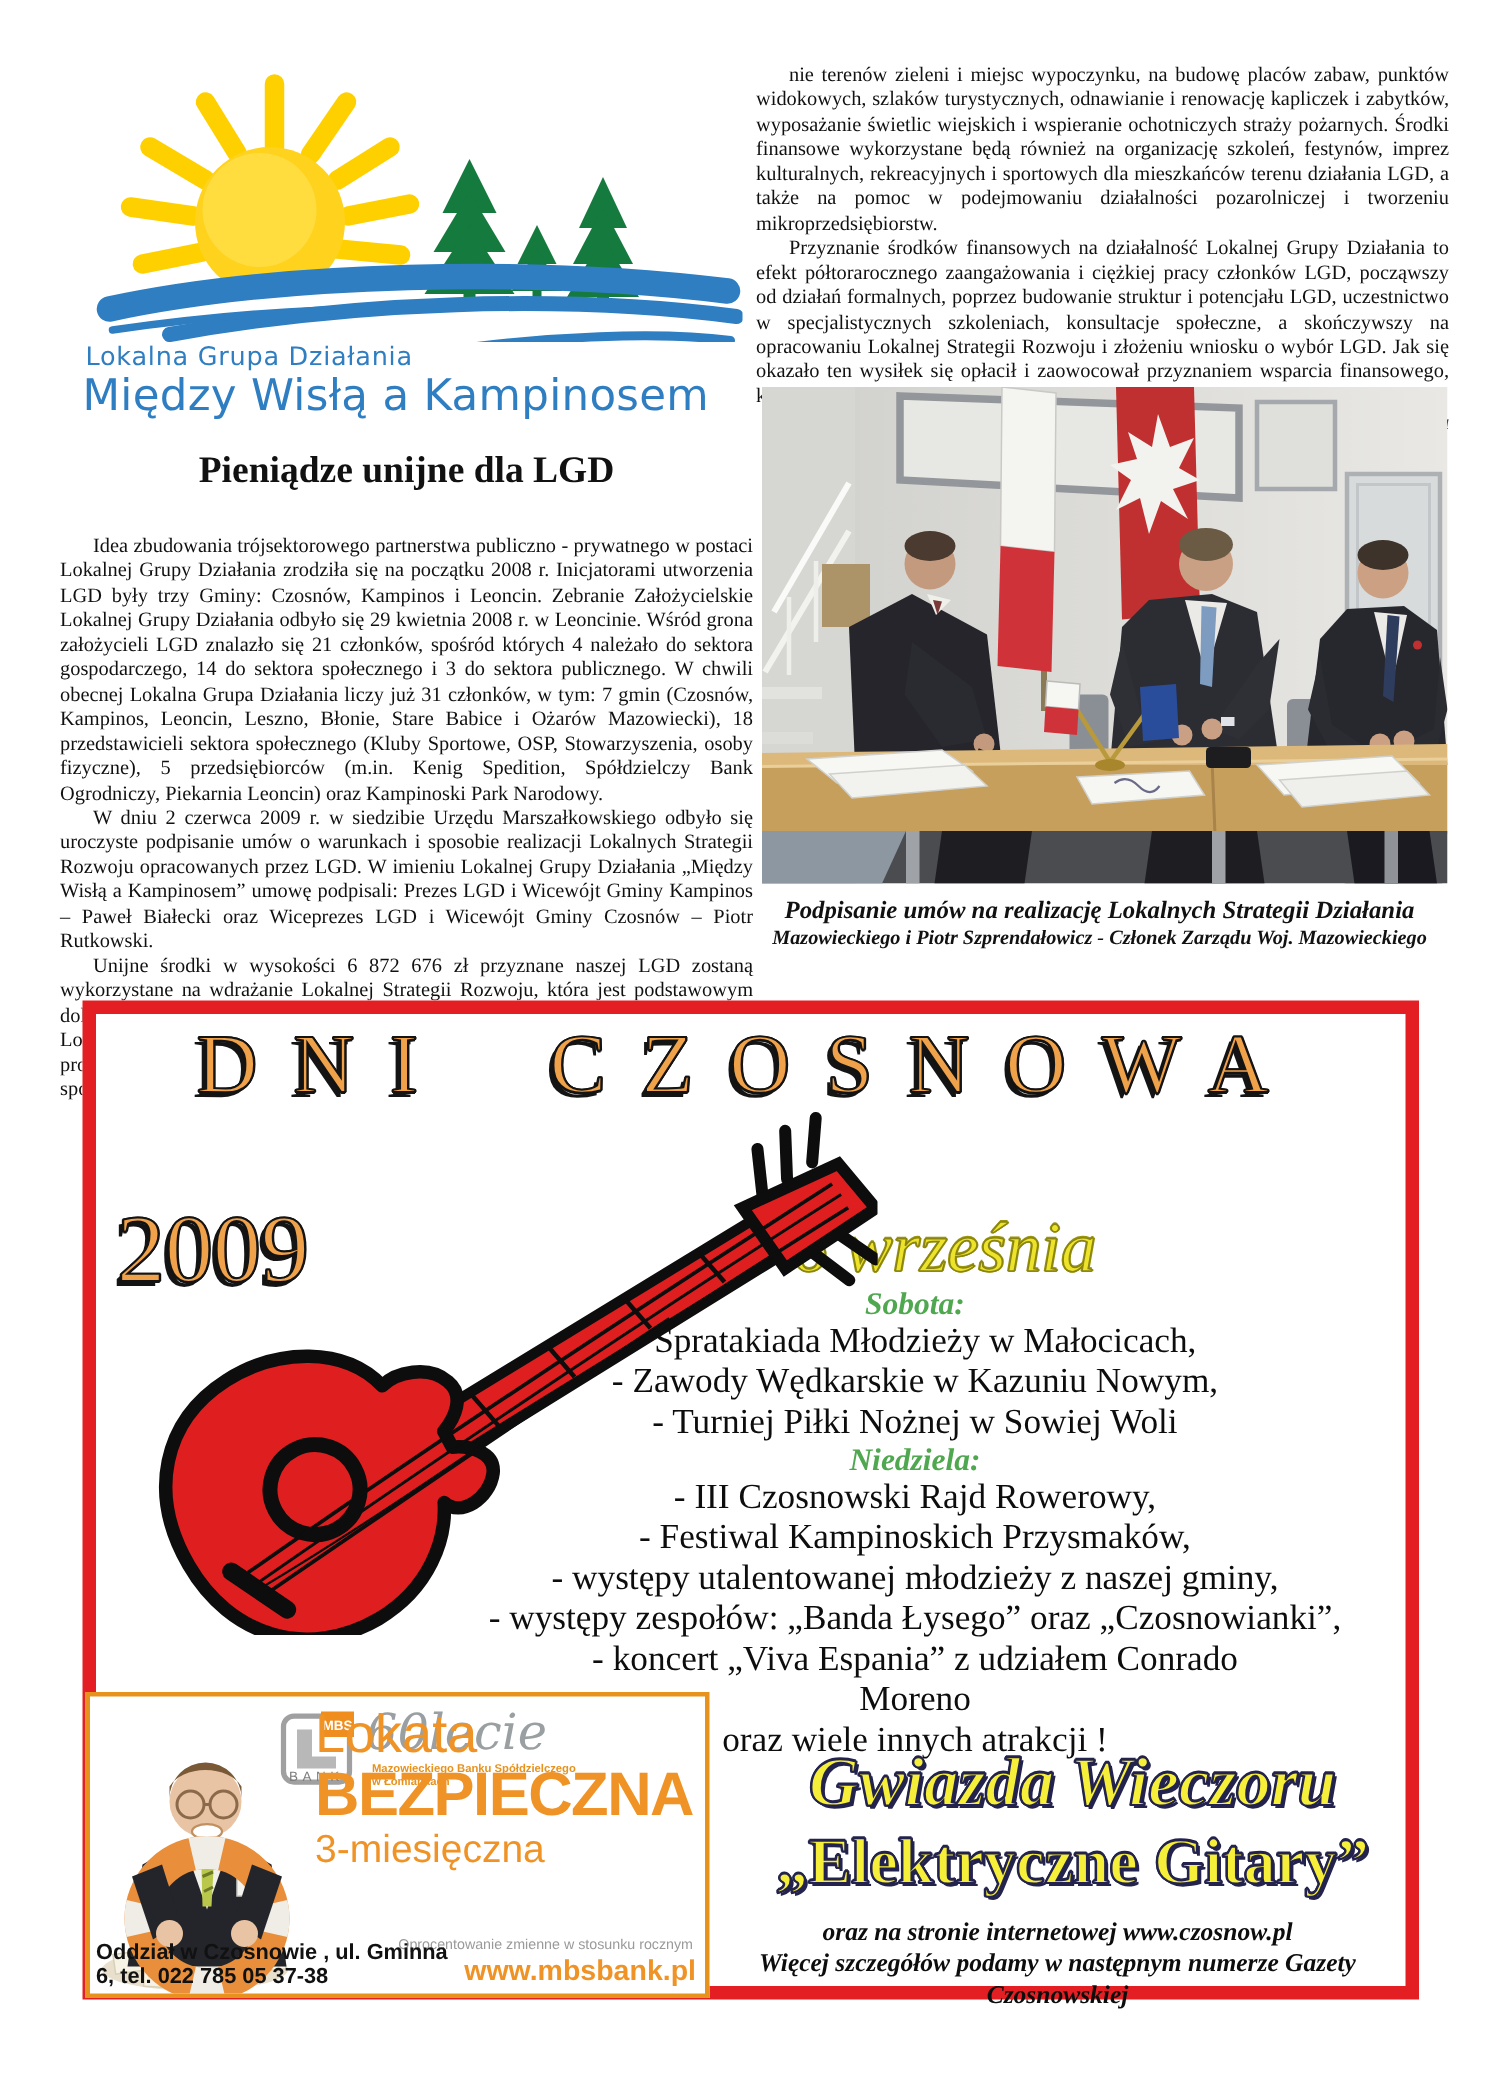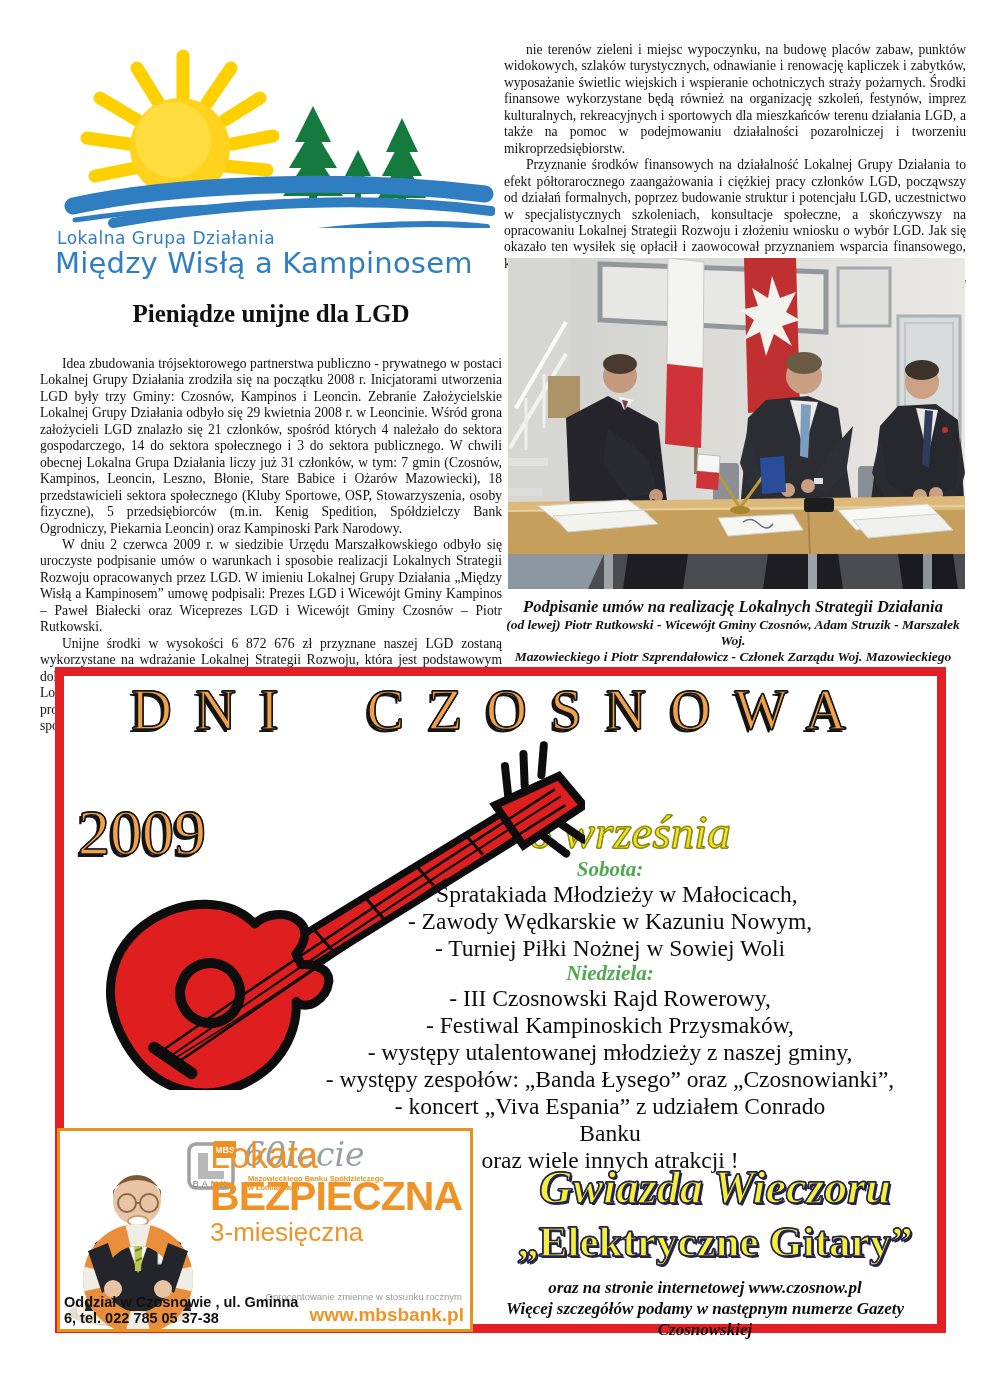--- a/index.html
+++ b/index.html
@@ -228,41 +228,40 @@
     <polygon points="260,296 330,296 335,331 255,331" fill="#1d1d22"></polygon>
     <polygon points="390,296 445,296 450,331 395,331" fill="#1a1a20"></polygon>
     <rect x="96" y="296" width="9" height="35" fill="#9fa3a8"></rect>
     <rect x="300" y="296" width="9" height="35" fill="#9fa3a8"></rect>
     <rect x="415" y="296" width="9" height="35" fill="#8f9398"></rect>
   </g>
 </svg>
 
 <div class="abs caption">
   <p class="c1">Podpisanie umów na realizację Lokalnych Strategii Działania</p>
-  <p class="c2">(od lewej) Piotr Rutkowski - Wicewójt Gminy Czosnów, Adam Struzik - Marszałek Woj.</p>
   <p class="c2">Mazowieckiego i Piotr Szprendałowicz - Członek Zarządu Woj. Mazowieckiego</p>
 </div>
 
 <div class="abs poster">
   <div class="poster-title">DNI CZOSNOWA</div>
   <div class="poster-year">2009</div>
 
   <div class="schedule">
     <div class="date-line">5-6 września</div>
     <div class="day-label">Sobota:</div>
     <div class="ev">- Spratakiada Młodzieży w Małocicach,</div>
     <div class="ev">- Zawody Wędkarskie w Kazuniu Nowym,</div>
     <div class="ev">- Turniej Piłki Nożnej w Sowiej Woli</div>
     <div class="day-label">Niedziela:</div>
     <div class="ev">- III Czosnowski Rajd Rowerowy,</div>
     <div class="ev">- Festiwal Kampinoskich Przysmaków,</div>
     <div class="ev">- występy utalentowanej młodzieży z naszej gminy,</div>
     <div class="ev">- występy zespołów: „Banda Łysego” oraz „Czosnowianki”,</div>
     <div class="ev">- koncert „Viva Espania” z udziałem Conrado</div>
-    <div class="ev">Banku</div>
+    <div class="ev">Moreno</div>
     <div class="ev">oraz wiele innych atrakcji !</div>
   </div>
 
   <div class="star-block">
     <div class="star-label">Gwiazda Wieczoru</div>
     <div class="star-name">„Elektryczne Gitary”</div>
   </div>
 
   <div class="note-block">
     <div>oraz na stronie internetowej www.czosnow.pl</div>

